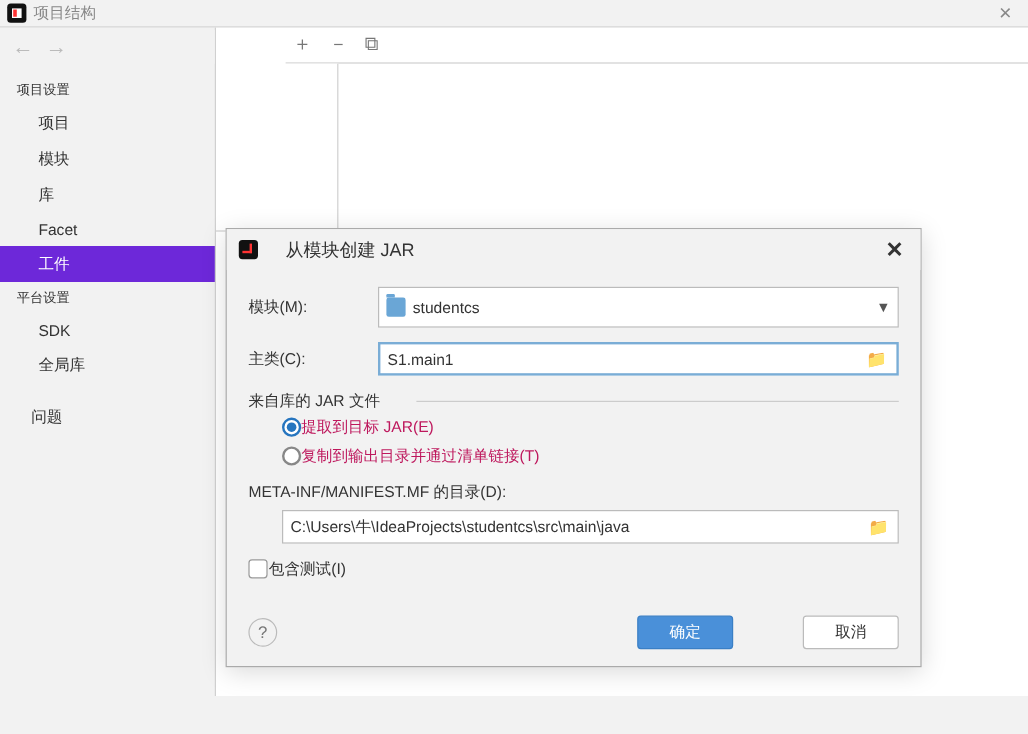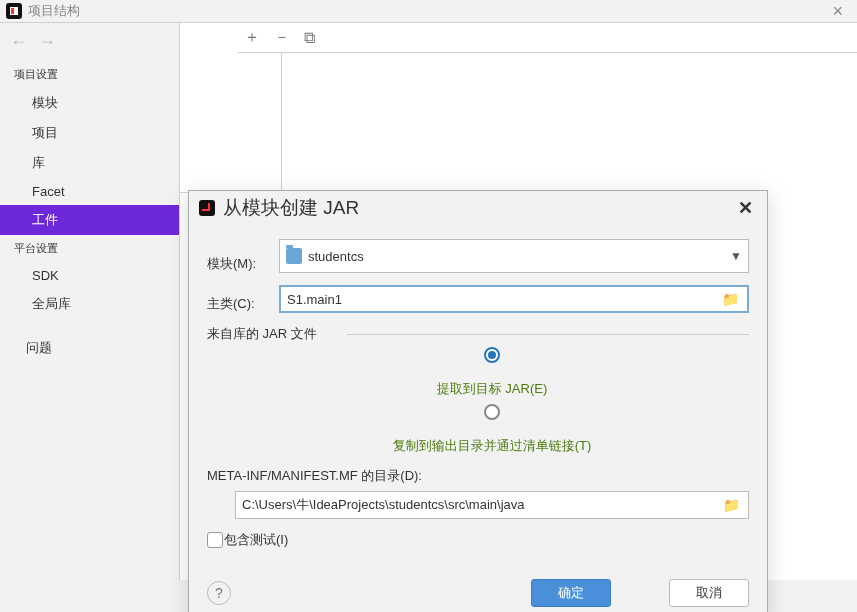--- a/index.html
+++ b/index.html
@@ -98,31 +98,32 @@
       border: 1px solid #aaa;
       box-shadow: 0 4px 20px rgba(0,0,0,0.15);
     }
     .dialog-title-bar {
       height: 34px;
       display: flex;
       align-items: center;
       padding: 0 10px;
       background: #f2f2f2;
     }
-    .dialog-title-bar .dtitle { margin-left: 8px; font-size: 19px; color: #333; }
+    .dialog-title-bar .dtitle { margin-left: 23px; font-size: 15px; color: #333; }
     .dialog-title-bar .spacer { flex: 1; }
     .dialog-title-bar .dclose { font-size: 18px; color: #333; padding: 0 4px; cursor: default; font-weight: bold; }
 
     .dialog-body {
       padding: 8px 18px 14px 18px;
     }
     .form-row {
       display: flex;
-      align-items: flex-end;
+      align-items: center;
       margin: 6px 0 12px 0;
+      gap: 36px;
     }
     .form-label {
       width: 72px;
       color: #333;
       font-size: 13px;
     }
     .combo {
       flex: 1;
       display: flex;
       align-items: center;
@@ -155,23 +156,22 @@
       display: flex;
       align-items: center;
       gap: 20px;
     }
     .fieldset-label .line { flex: 1; height: 1px; background: #ccc; margin-left: 10px; }
 
     .radio-row {
       display: flex;
       align-items: center;
       margin: 4px 0 6px 28px;
-      gap: 17px;
-      color: #4d7c0f;
-      flex-direction: column;
+      gap: 0;
+      color: #be185d;
     }
     .radio {
       width: 16px; height: 16px; border: 2px solid #888; border-radius: 50%;
       display: inline-flex; align-items: center; justify-content: center;
       background: #fff;
     }
     .radio.checked { border-color: #2675bf; }
     .radio.checked::after { content: ""; width: 8px; height: 8px; background: #2675bf; border-radius: 50%; }
 
     .check-row {
@@ -235,22 +235,22 @@
   <span class="close-x">×</span>
 </div>
 
 <div class="main-row">
   <div class="sidebar">
     <div class="nav-bar" style="height:28px;margin-top:-6px;margin-bottom:8px;">
       <span class="nav-arrow">←</span>
       <span class="nav-arrow">→</span>
     </div>
     <div class="sidebar-section">项目设置</div>
+    <div class="sidebar-item">项目</div>
     <div class="sidebar-item">模块</div>
-    <div class="sidebar-item">项目</div>
     <div class="sidebar-item">库</div>
     <div class="sidebar-item">Facet</div>
     <div class="sidebar-item selected">工件</div>
 
     <div class="sidebar-section">平台设置</div>
     <div class="sidebar-item">SDK</div>
     <div class="sidebar-item">全局库</div>
 
     <div style="height:14px"></div>
     <div class="sidebar-item" style="padding-left:26px">问题</div>

